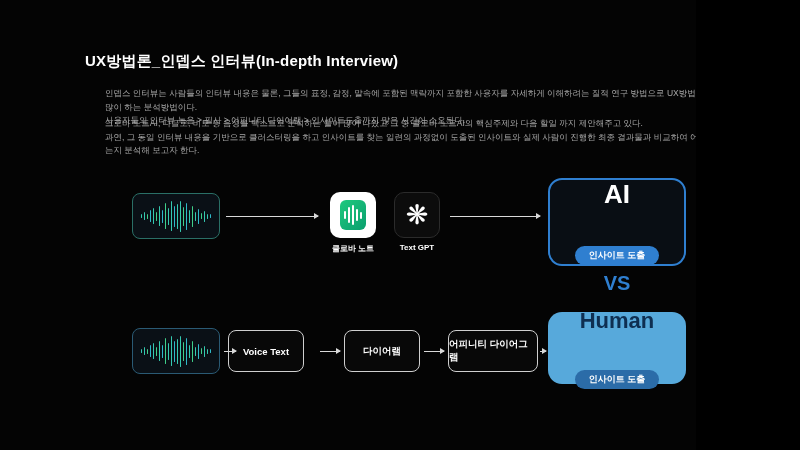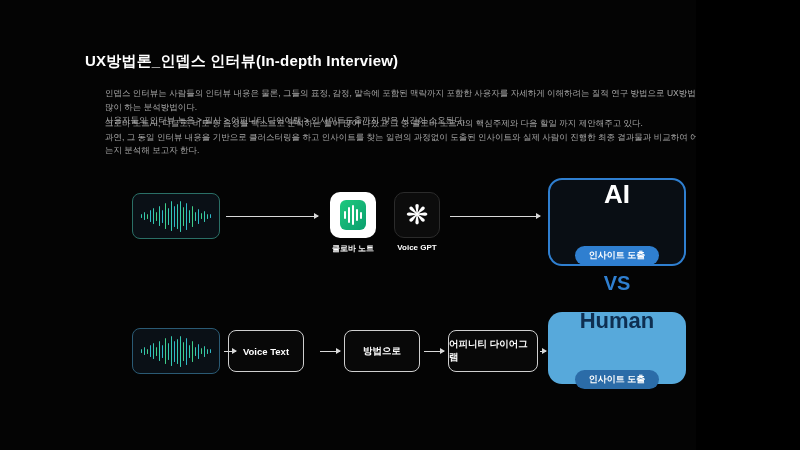--- a/index.html
+++ b/index.html
@@ -106,21 +106,21 @@
         <i style="height:20px"></i>
         <i style="height:12px"></i>
         <i style="height:7px"></i>
     </span>
   </div>
   <div class="tool-label" style="left:323px; top:243px;">클로바 노트</div>
 
   <div class="tool gpt" style="left:394px; top:192px;">
     <span>❋</span>
   </div>
-  <div class="tool-label" style="left:387px; top:243px;">Voice GPT</div>
+  <div class="tool-label" style="left:387px; top:243px;">Text GPT</div>
 
   <div class="arrow" style="left:450px; top:216px; width:90px;"></div>
 
   <div class="bigbox ai-box">
     <div class="ai-title">AI</div>
     <div class="badge ai-badge">인사이트 도출</div>
   </div>
 
   <div class="vs">VS</div>
 
@@ -150,21 +150,21 @@
       <i style="height:5px"></i>
       <i style="height:4px"></i>
   </div>
 
   <div class="arrow" style="left:224px; top:351px; width:12px;"></div>
 
   <div class="step" style="left:228px; width:76px;">Voice Text</div>
 
   <div class="arrow" style="left:320px; top:351px; width:20px;"></div>
 
-  <div class="step" style="left:344px; width:76px;">방법으로</div>
+  <div class="step" style="left:344px; width:76px;">다이어램</div>
 
   <div class="arrow" style="left:424px; top:351px; width:20px;"></div>
 
   <div class="step" style="left:448px; width:90px;">어피니티 다이어그램</div>
 
   <div class="arrow" style="left:540px; top:351px; width:6px;"></div>
 
   <div class="bigbox human-box">
     <div class="human-title">Human</div>
     <div class="badge human-badge">인사이트 도출</div>

